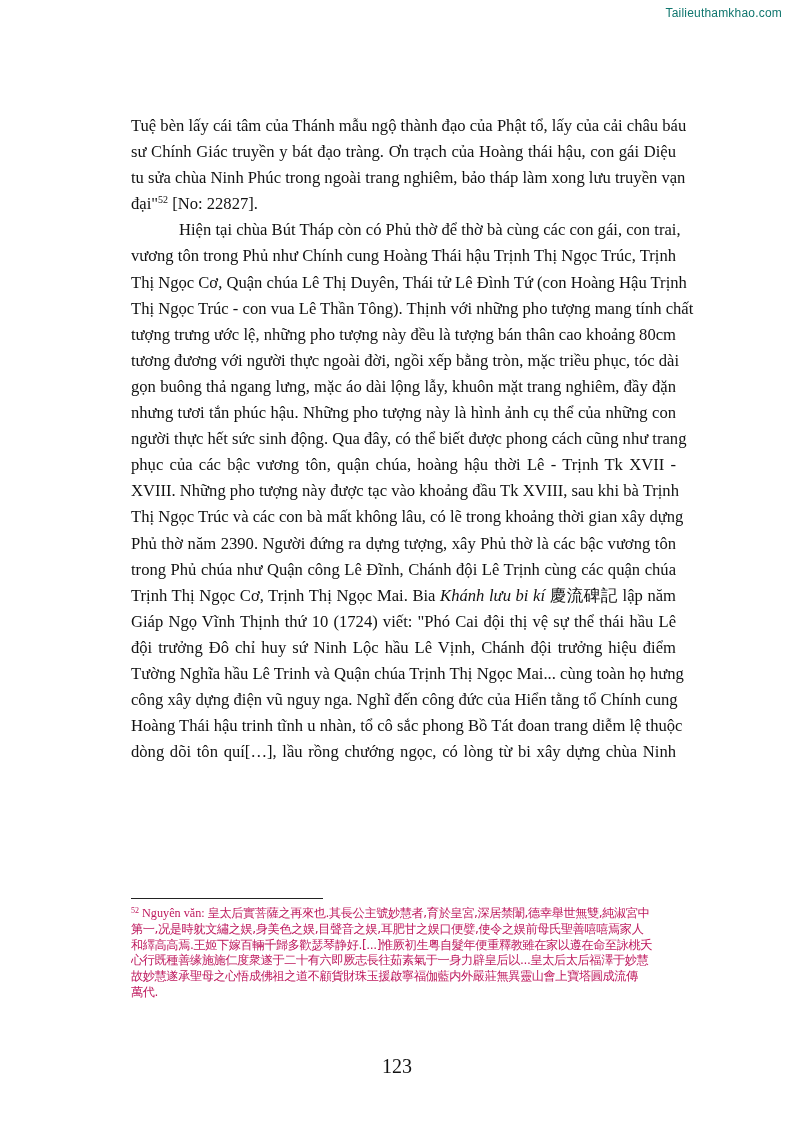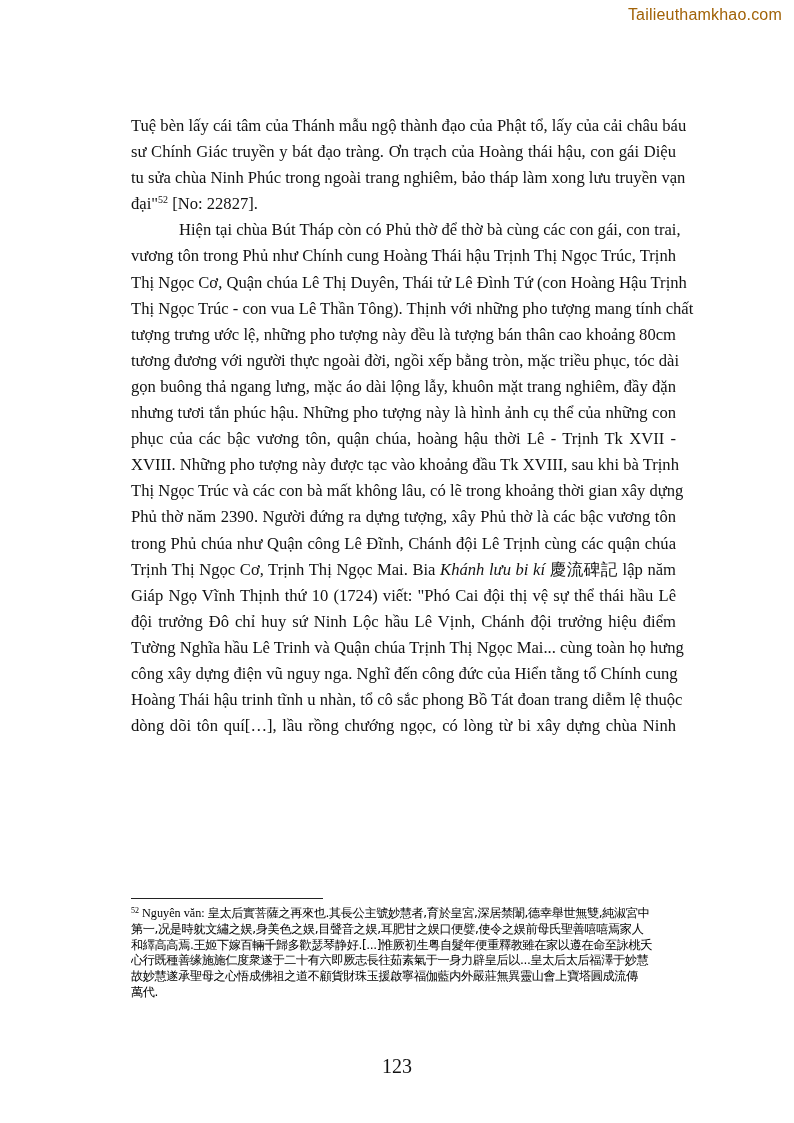--- a/index.html
+++ b/index.html
@@ -13,22 +13,22 @@
     position: relative;
     overflow: hidden;
     font-family: "Liberation Serif", "DejaVu Serif", serif;
     color: #111111;
   }
   .watermark {
     position: absolute;
     top: 6px;
     right: 12px;
     font-family: "Liberation Sans", "DejaVu Sans", sans-serif;
-    font-size: 16px;
-    color: #a16207;
+    font-size: 12px;
+    color: #0f766e;
     letter-spacing: 0.2px;
   }
   .body-text {
     position: absolute;
     left: 131px;
     top: 113px;
     width: 545px;
   }
   .line {
     font-size: 16.6px;
@@ -66,21 +66,21 @@
     left: 131px;
     top: 906px;
     width: 545px;
   }
   .fn-line {
     font-size: 12.2px;
     line-height: 15.8px;
     height: 15.8px;
     white-space: nowrap;
     overflow: hidden;
-    color: #000000;
+    color: #be185d;
   }
   .fn-line sup {
     font-size: 8px;
     line-height: 0;
     vertical-align: 4px;
   }
   .fn-cjk {
     font-family: "DejaVu Sans", "Liberation Sans", sans-serif;
     letter-spacing: -0.4px;
   }
@@ -104,20 +104,21 @@
   <div class="line">tu sửa chùa Ninh Phúc trong ngoài trang nghiêm, bảo tháp làm xong lưu truyền vạn</div>
   <div class="line last"><span>đại"</span><sup>52</sup><span> [No: 22827].</span></div>
   <div class="line indent">Hiện tại chùa Bút Tháp còn có Phủ thờ để thờ bà cùng các con gái, con trai,</div>
   <div class="line">vương tôn trong Phủ như Chính cung Hoàng Thái hậu Trịnh Thị Ngọc Trúc, Trịnh</div>
   <div class="line">Thị Ngọc Cơ, Quận chúa Lê Thị Duyên, Thái tử Lê Đình Tứ (con Hoàng Hậu Trịnh</div>
   <div class="line">Thị Ngọc Trúc - con vua Lê Thần Tông). Thịnh với những pho tượng mang tính chất</div>
   <div class="line">tượng trưng ước lệ, những pho tượng này đều là tượng bán thân cao khoảng 80cm</div>
   <div class="line">tương đương với người thực ngoài đời, ngồi xếp bằng tròn, mặc triều phục, tóc dài</div>
   <div class="line">gọn buông thả ngang lưng, mặc áo dài lộng lẫy, khuôn mặt trang nghiêm, đầy đặn</div>
   <div class="line">nhưng tươi tắn phúc hậu. Những pho tượng này là hình ảnh cụ thể của những con</div>
+  <div class="line">người thực hết sức sinh động. Qua đây, có thể biết được phong cách cũng như trang</div>
   <div class="line">phục của các bậc vương tôn, quận chúa, hoàng hậu thời Lê - Trịnh Tk XVII -</div>
   <div class="line">XVIII. Những pho tượng này được tạc vào khoảng đầu Tk XVIII, sau khi bà Trịnh</div>
   <div class="line">Thị Ngọc Trúc và các con bà mất không lâu, có lẽ trong khoảng thời gian xây dựng</div>
   <div class="line">Phủ thờ năm 2390. Người đứng ra dựng tượng, xây Phủ thờ là các bậc vương tôn</div>
   <div class="line">trong Phủ chúa như Quận công Lê Đĩnh, Chánh đội Lê Trịnh cùng các quận chúa</div>
   <div class="line"><span>Trịnh Thị Ngọc Cơ, Trịnh Thị Ngọc Mai. Bia </span><i>Khánh lưu bi kí</i><span> 慶流碑記 lập năm</span></div>
   <div class="line">Giáp Ngọ Vĩnh Thịnh thứ 10 (1724) viết: "Phó Cai đội thị vệ sự thể thái hầu Lê</div>
   <div class="line">đội trưởng Đô chỉ huy sứ Ninh Lộc hầu Lê Vịnh, Chánh đội trưởng hiệu điểm</div>
   <div class="line">Tường Nghĩa hầu Lê Trinh và Quận chúa Trịnh Thị Ngọc Mai... cùng toàn họ hưng</div>
   <div class="line">công xây dựng điện vũ nguy nga. Nghĩ đến công đức của Hiển tằng tổ Chính cung</div>

